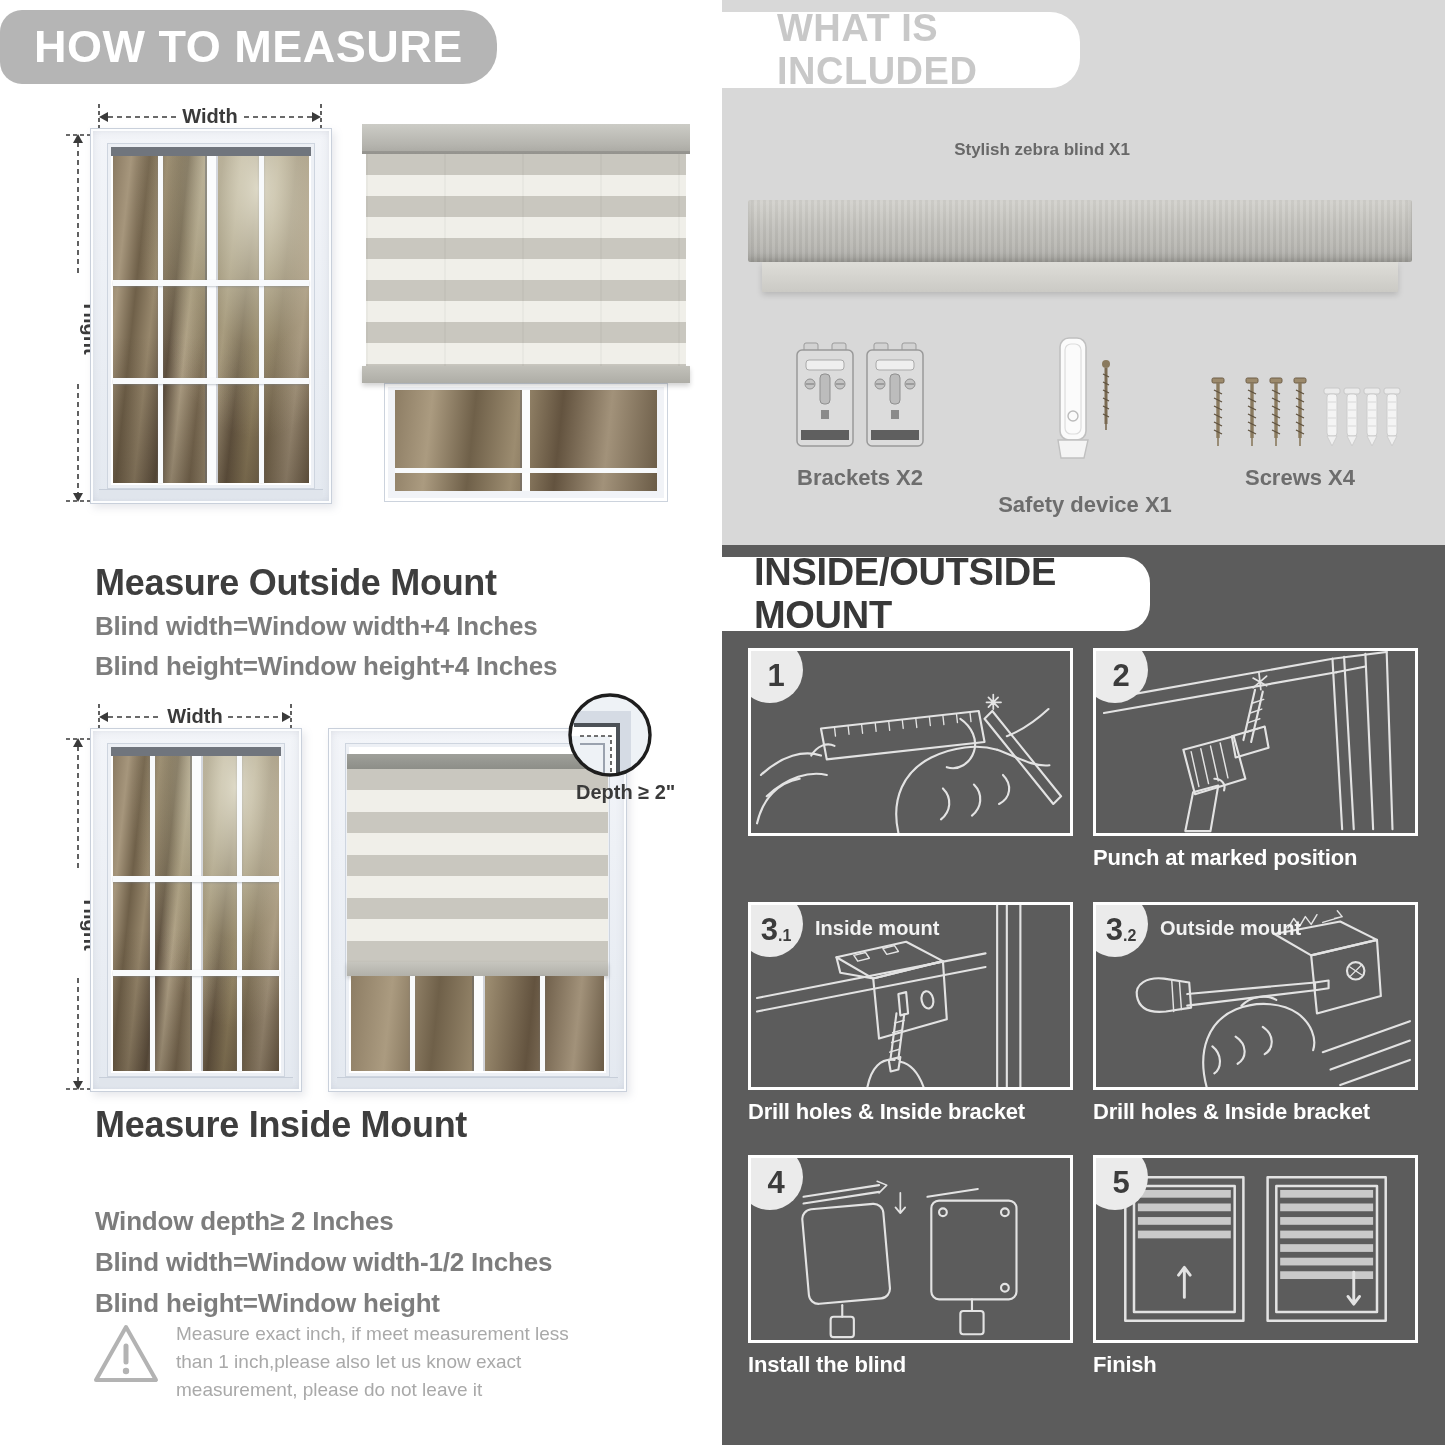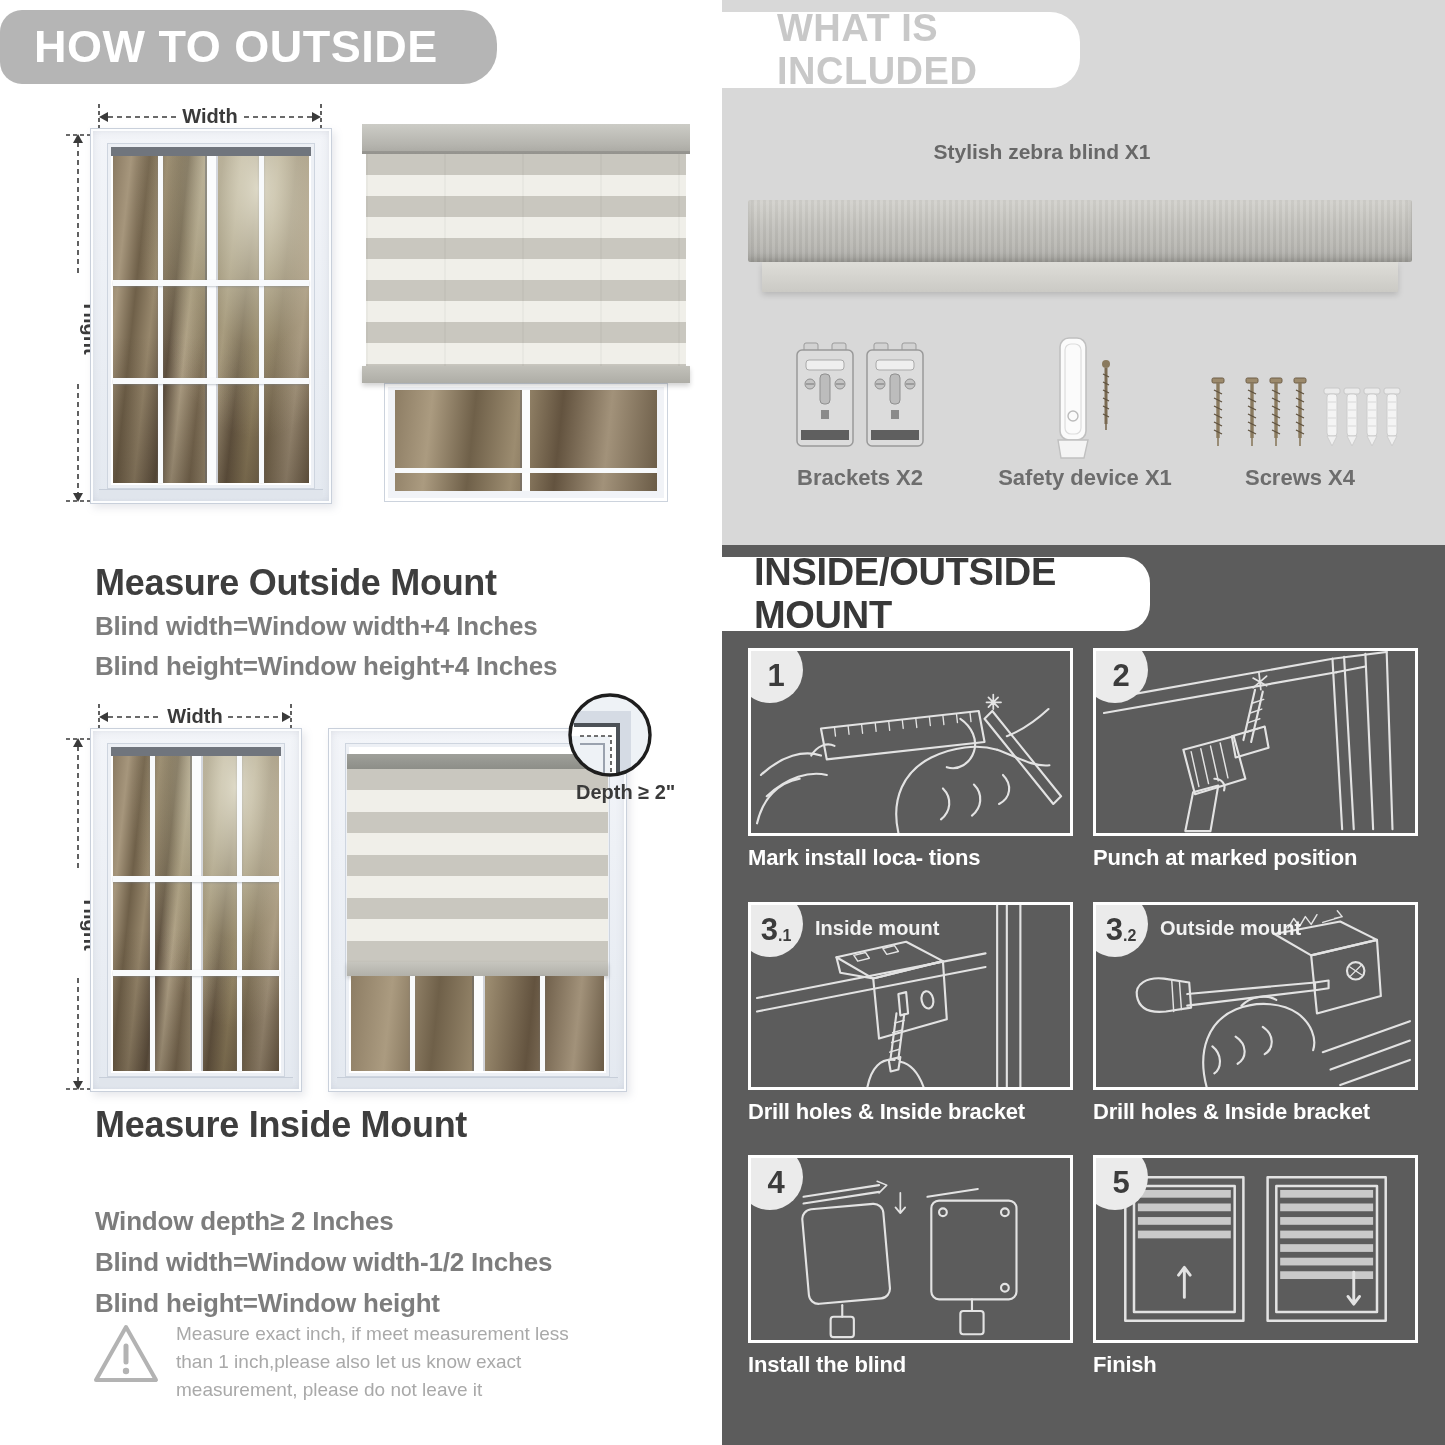--- a/index.html
+++ b/index.html
@@ -55,21 +55,21 @@
     background:linear-gradient(180deg,#c6c5be,#b1b0a9);box-shadow:0 2px 4px rgba(0,0,0,.2);}
   .d-glass{position:absolute;left:22px;right:22px;top:247px;bottom:20px;
     background:linear-gradient(96deg,#8d7d64 0%,#ab9b80 16%,#6f6049 34%,#9c8c70 52%,#63533f 70%,#a2927a 88%,#6b5c47 100%);}
   .magnifier{border-radius:50%;}
   
   .included-panel{left:722px;top:0;width:723px;height:545px;background:#d8d8d8;}
   .included-header{position:absolute;left:-17px;top:12px;width:375px;height:76px;background:#ffffff;
     border-radius:0 30px 30px 0;display:flex;align-items:center;padding-left:72px;box-sizing:border-box;
     color:#c8c8c8;font-size:38px;font-weight:700;letter-spacing:.5px;}
   .blind-label{position:absolute;left:0;top:140px;width:640px;text-align:center;
-    color:#686868;font-size:21px;font-weight:700;}
+    color:#686868;font-size:17px;font-weight:700;}
   .headrail{position:absolute;left:26px;top:200px;width:664px;height:62px;border-radius:2px;
     background:
       repeating-linear-gradient(90deg, rgba(255,255,255,.07) 0 3px, rgba(0,0,0,.03) 3px 6px),
       linear-gradient(180deg,#d3d2cd 0%,#c3c2bd 40%,#b7b6b1 75%,#abaaa5 100%);
     box-shadow:inset 0 -4px 6px rgba(0,0,0,.14);}
   .headrail-under{position:absolute;left:40px;top:262px;width:636px;height:30px;
     background:linear-gradient(180deg,#deddd8,#cbcac5);box-shadow:0 3px 6px rgba(0,0,0,.15);}
   .comp-label{position:absolute;top:465px;width:210px;text-align:center;
     color:#6d6d6d;font-size:22px;font-weight:700;}
   
@@ -86,21 +86,21 @@
   .badge .sub{font-size:16px;margin-top:12px;}
   .step-title{position:absolute;left:64px;top:12px;color:#f2f2f2;font-size:20px;font-weight:700;}
   .caption{margin-top:9px;color:#ffffff;font-size:22px;font-weight:700;white-space:nowrap;letter-spacing:-.2px;}
   .ill{position:absolute;left:0;top:0;width:100%;height:100%;}
   svg text{font-family:"Liberation Sans",sans-serif;}
 </style>
 </head>
 <body>
 
 <div class="abs howto-header">
-  <span>HOW TO OUTSIDE</span>
+  <span>HOW TO MEASURE</span>
 </div>
 
 <div class="abs" style="left:0;top:100px;width:700px;height:410px;">
 
   <svg class="abs" style="left:96px;top:4px;" width="228" height="26" viewBox="0 0 228 26">
     <g stroke="#3a3a3a" stroke-width="1.6" fill="none">
       <path d="M3 0 V26 M225 0 V26" stroke-dasharray="4 3"></path>
       <path d="M12 13 H80 M148 13 H216" stroke-dasharray="5 4"></path>
     </g>
     <polygon points="12,8 12,18 3,13" fill="#3a3a3a"></polygon>
@@ -336,21 +336,21 @@
       <g transform="translate(60 0)">
           <rect x="0" y="16" width="16" height="6" rx="2" fill="#ececec" stroke="#c8c8c8"></rect>
           <rect x="3" y="22" width="10" height="42" rx="3" fill="#f4f4f4" stroke="#cdcdcd"></rect>
           <path d="M4 30 h8 M4 38 h8 M4 46 h8 M4 54 h8" stroke="#d8d8d8"></path>
           <path d="M3 64 L13 64 L8 74 Z" fill="#f0f0f0" stroke="#cdcdcd"></path>
         </g>
     </g>
   </svg>
 
   <div class="comp-label" style="left:33px;">Brackets X2</div>
-  <div class="comp-label" style="left:258px;">Safety device X1</div>
+  <div class="comp-label" style="left:258px;margin-top:27px;">Safety device X1</div>
   <div class="comp-label" style="left:473px;">Screws X4</div>
 </div>
 
 <div class="abs mount-panel">
   <div class="mount-header">
     <span>INSIDE/OUTSIDE MOUNT</span>
   </div>
 
   <div class="step" style="left:26px;top:103px;">
     <div class="panel">
@@ -366,21 +366,20 @@
           <path d="M252 102 C270 108 288 120 306 118"></path>
           <path d="M214 70 C226 78 232 92 228 104 C224 116 212 124 200 120"></path>
           <path d="M258 128 C268 138 266 152 254 158 M228 138 C238 148 236 162 226 170 M196 142 C206 152 204 166 194 174"></path>
           <path d="M305 60 C292 72 278 82 262 88"></path>
         </g>
       </svg>
       <div class="badge">
           <span>1</span>
         </div>
     </div>
-    <div class="caption">Mark install loca- tions</div>
   </div>
 
   <div class="step" style="left:371px;top:103px;">
     <div class="panel">
       <svg class="ill" viewBox="0 0 325 188">
         <g stroke="#e3e3e3" stroke-width="2.2" fill="none" stroke-linecap="round" stroke-linejoin="round">
           <path d="M6 50 L242 8 M6 64 L246 22"></path>
           <path d="M242 8 L252 184 M254 6 L264 184 M276 3 L284 184 M298 1 L304 184"></path>
           <path d="M242 8 L298 1 M246 22 L276 16"></path>
           <path d="M160 28 l14 8 M174 26 l-14 12 M166 22 l2 18" stroke-width="1.8"></path>

